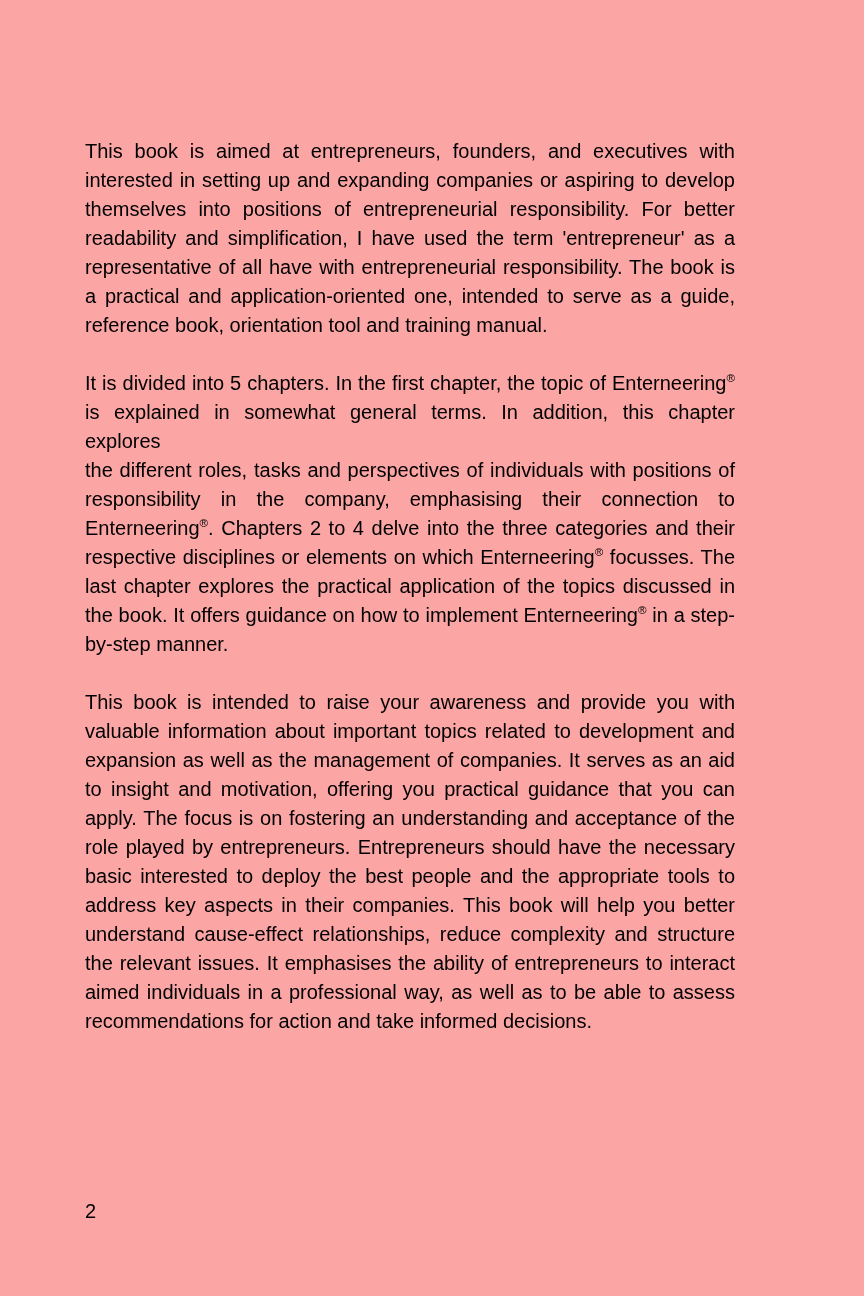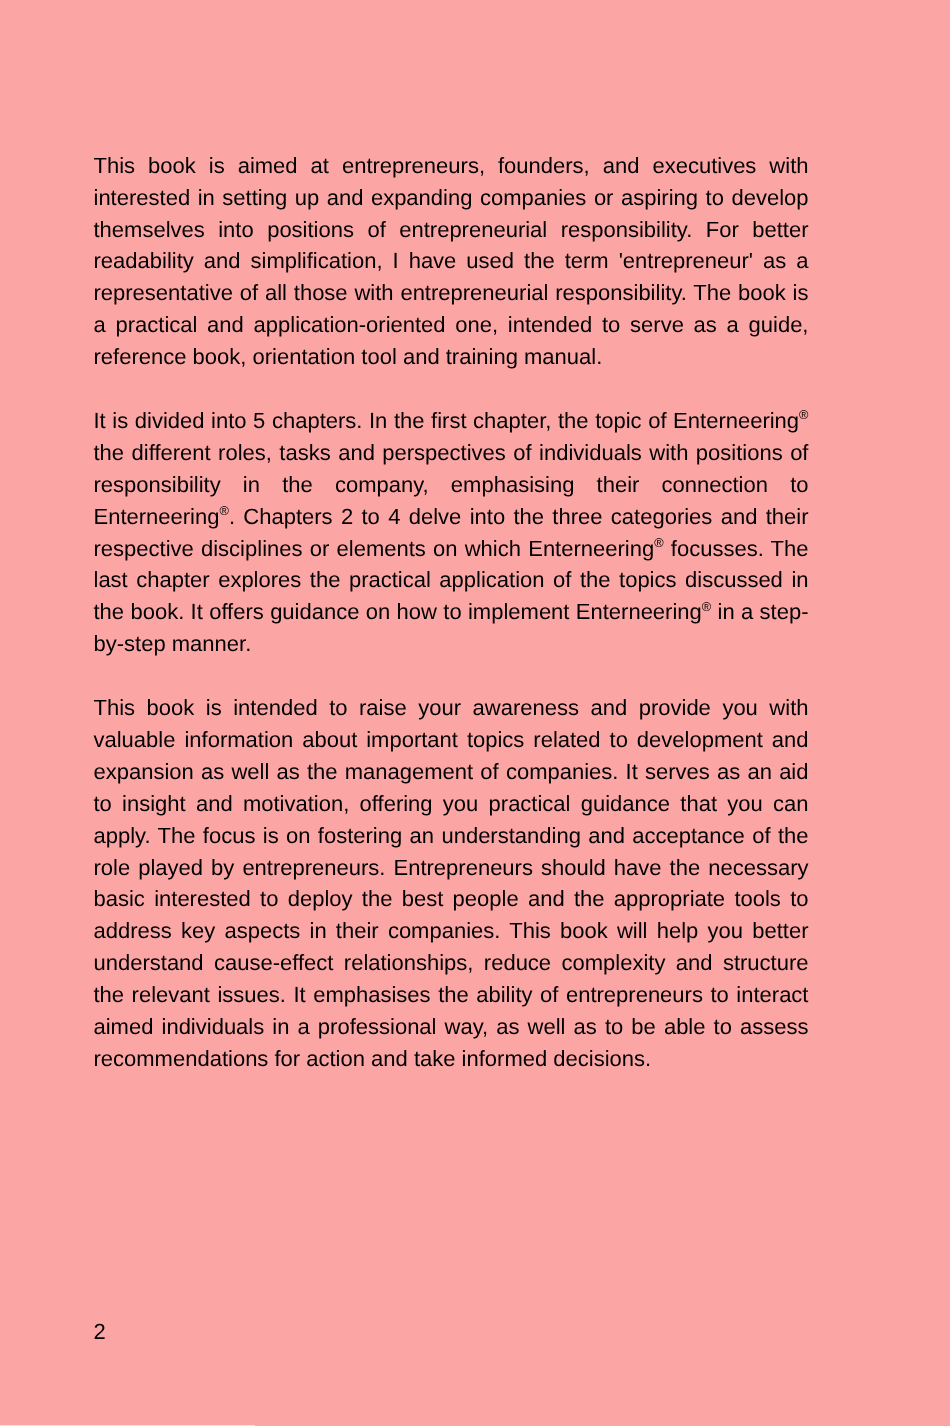--- a/index.html
+++ b/index.html
@@ -54,26 +54,27 @@
 </head>
 <body>
 
 <div class="page">
   <div class="text-block">
     <div class="paragraph">
         <div class="line">This book is aimed at entrepreneurs, founders, and executives with</div>
         <div class="line">interested in setting up and expanding companies or aspiring to develop</div>
         <div class="line">themselves into positions of entrepreneurial responsibility. For better</div>
         <div class="line">readability and simplification, I have used the term 'entrepreneur' as a</div>
-        <div class="line">representative of all those with entrepreneurial responsibility. The book is</div>
+        <div class="line">representative of all have with entrepreneurial responsibility. The book is</div>
         <div class="line">a practical and application-oriented one, intended to serve as a guide,</div>
         <div class="line last-line">reference book, orientation tool and training manual.</div>
       </div>
     <div class="paragraph">
         <div class="line">It is divided into 5 chapters. In the first chapter, the topic of Enterneering<sup class="reg">®</sup></div>
+        <div class="line">is explained in somewhat general terms. In addition, this chapter explores</div>
         <div class="line">the different roles, tasks and perspectives of individuals with positions of</div>
         <div class="line">responsibility in the company, emphasising their connection to</div>
         <div class="line">Enterneering<sup class="reg">®</sup>. Chapters 2 to 4 delve into the three categories and their</div>
         <div class="line">respective disciplines or elements on which Enterneering<sup class="reg">®</sup> focusses. The</div>
         <div class="line">last chapter explores the practical application of the topics discussed in</div>
         <div class="line">the book. It offers guidance on how to implement Enterneering<sup class="reg">®</sup> in a step-</div>
         <div class="line last-line">by-step manner.</div>
       </div>
     <div class="paragraph">
         <div class="line">This book is intended to raise your awareness and provide you with</div>

